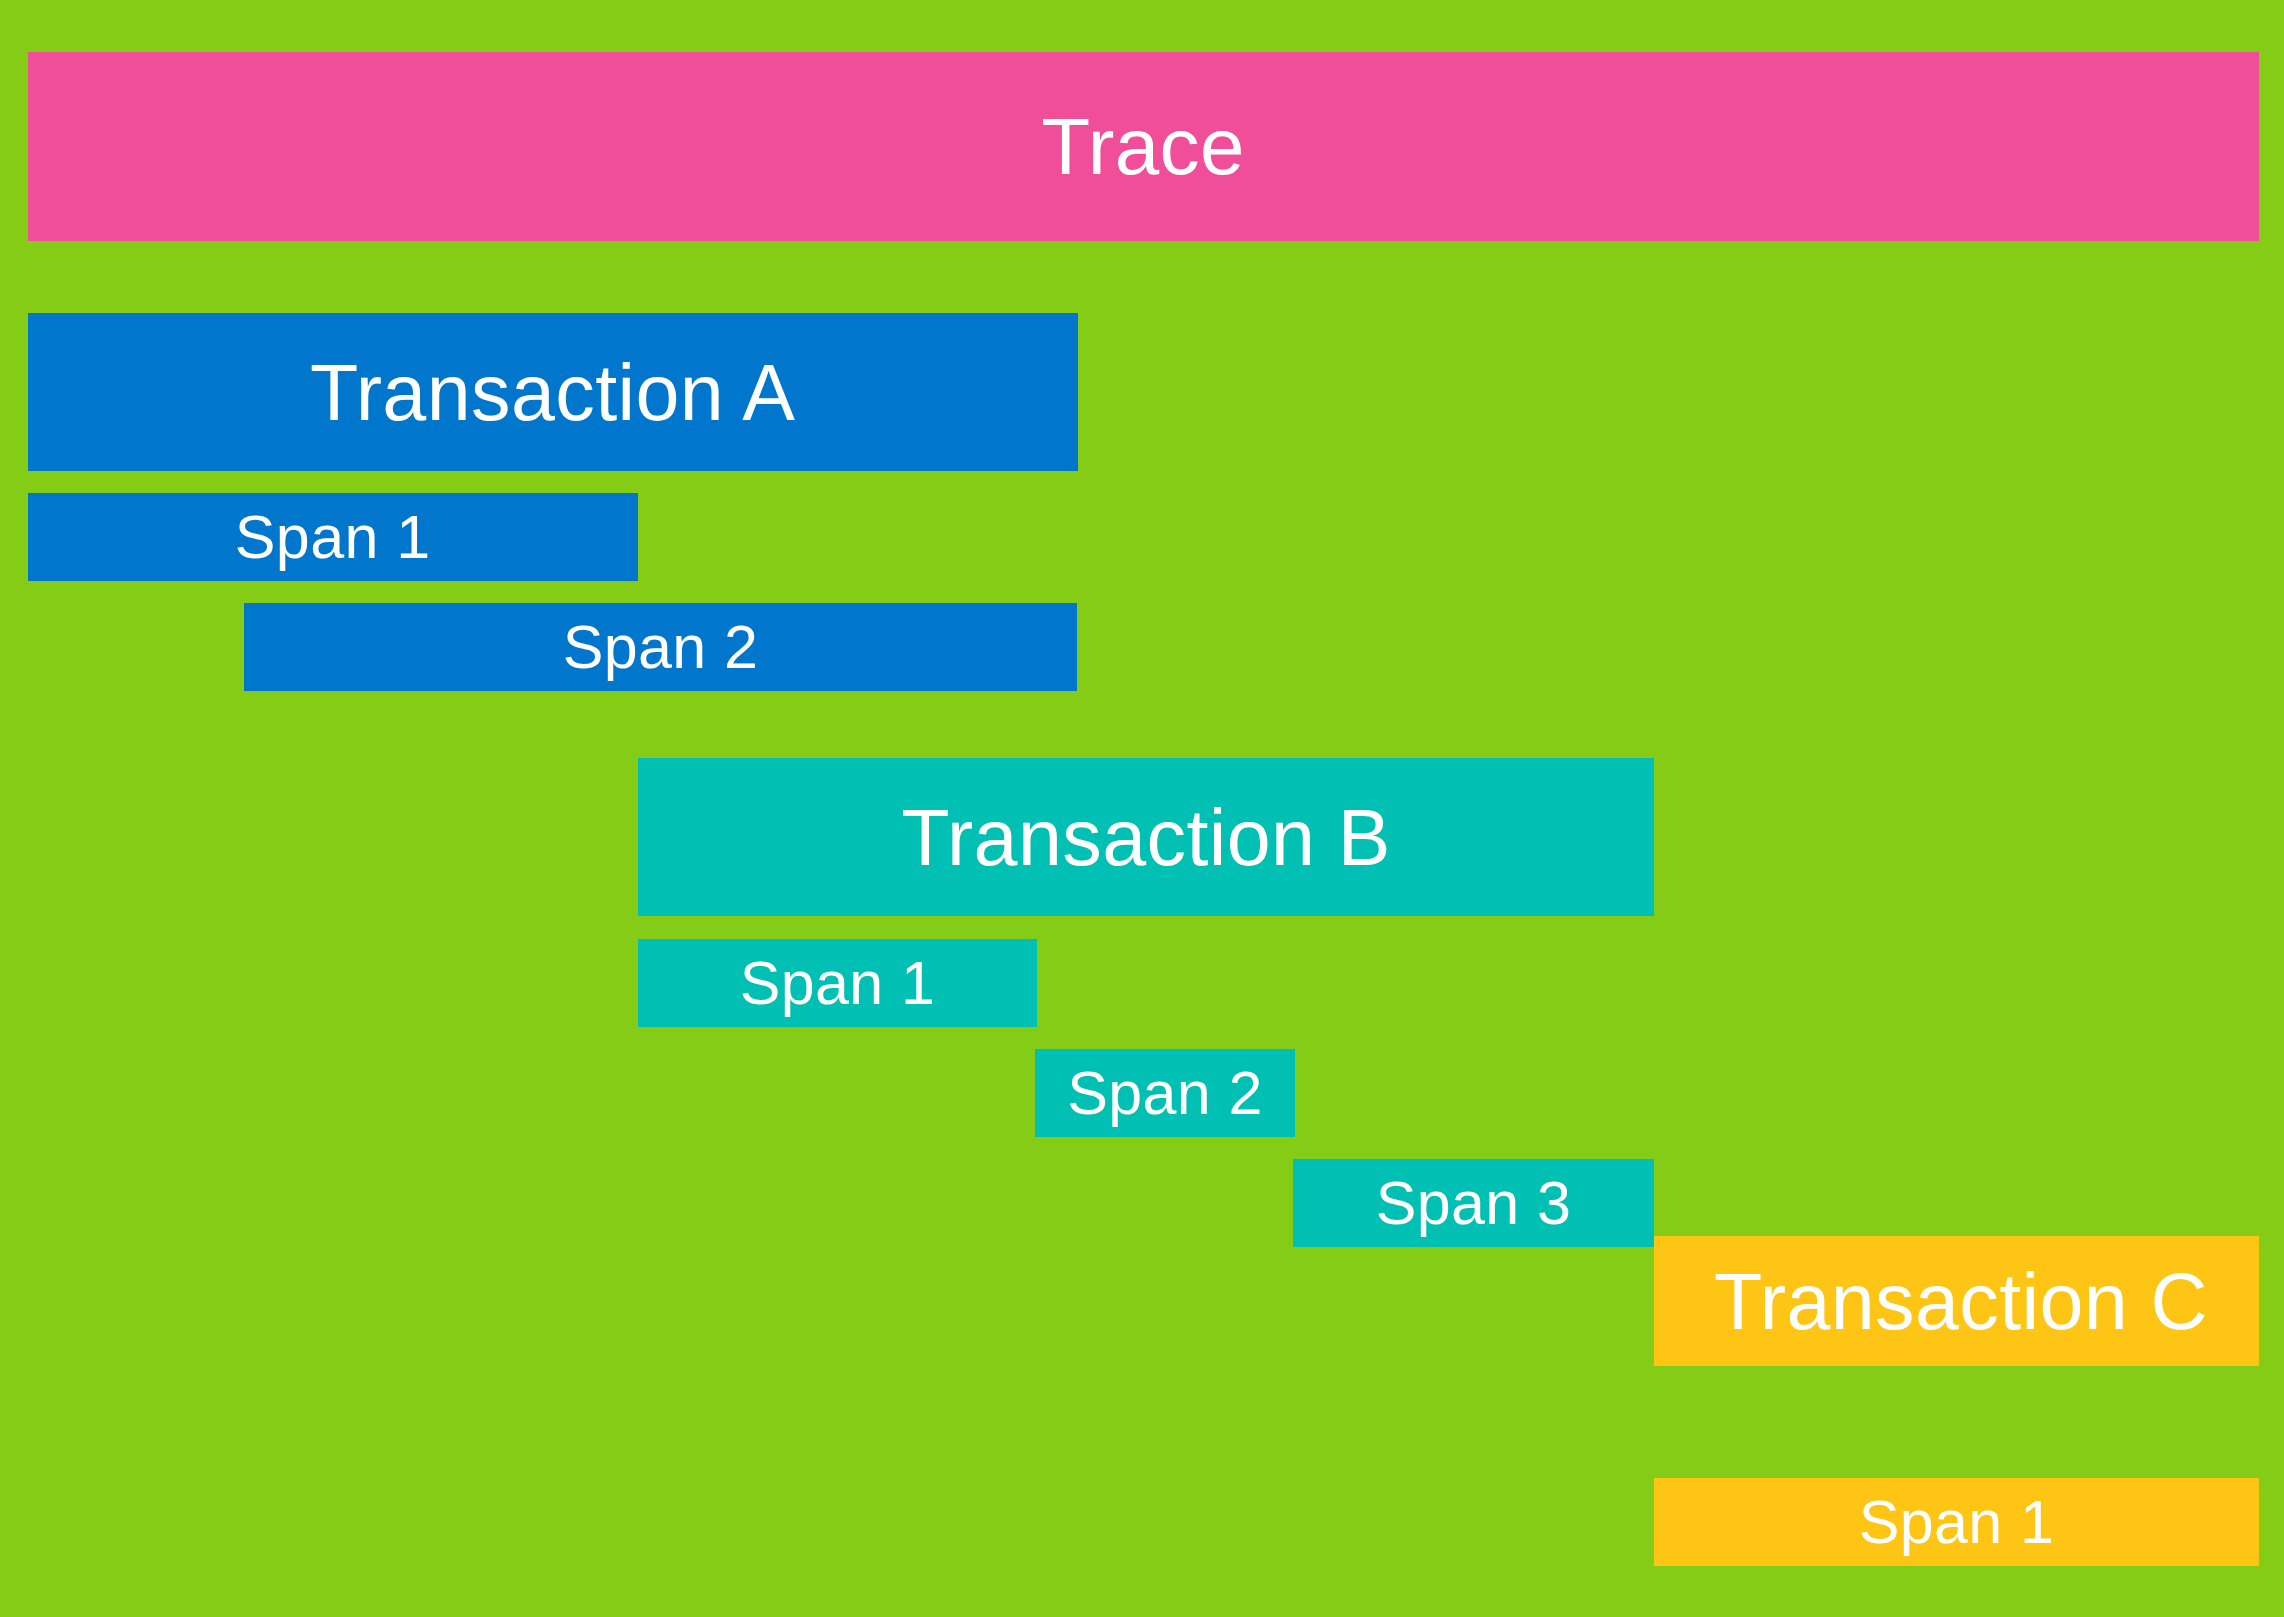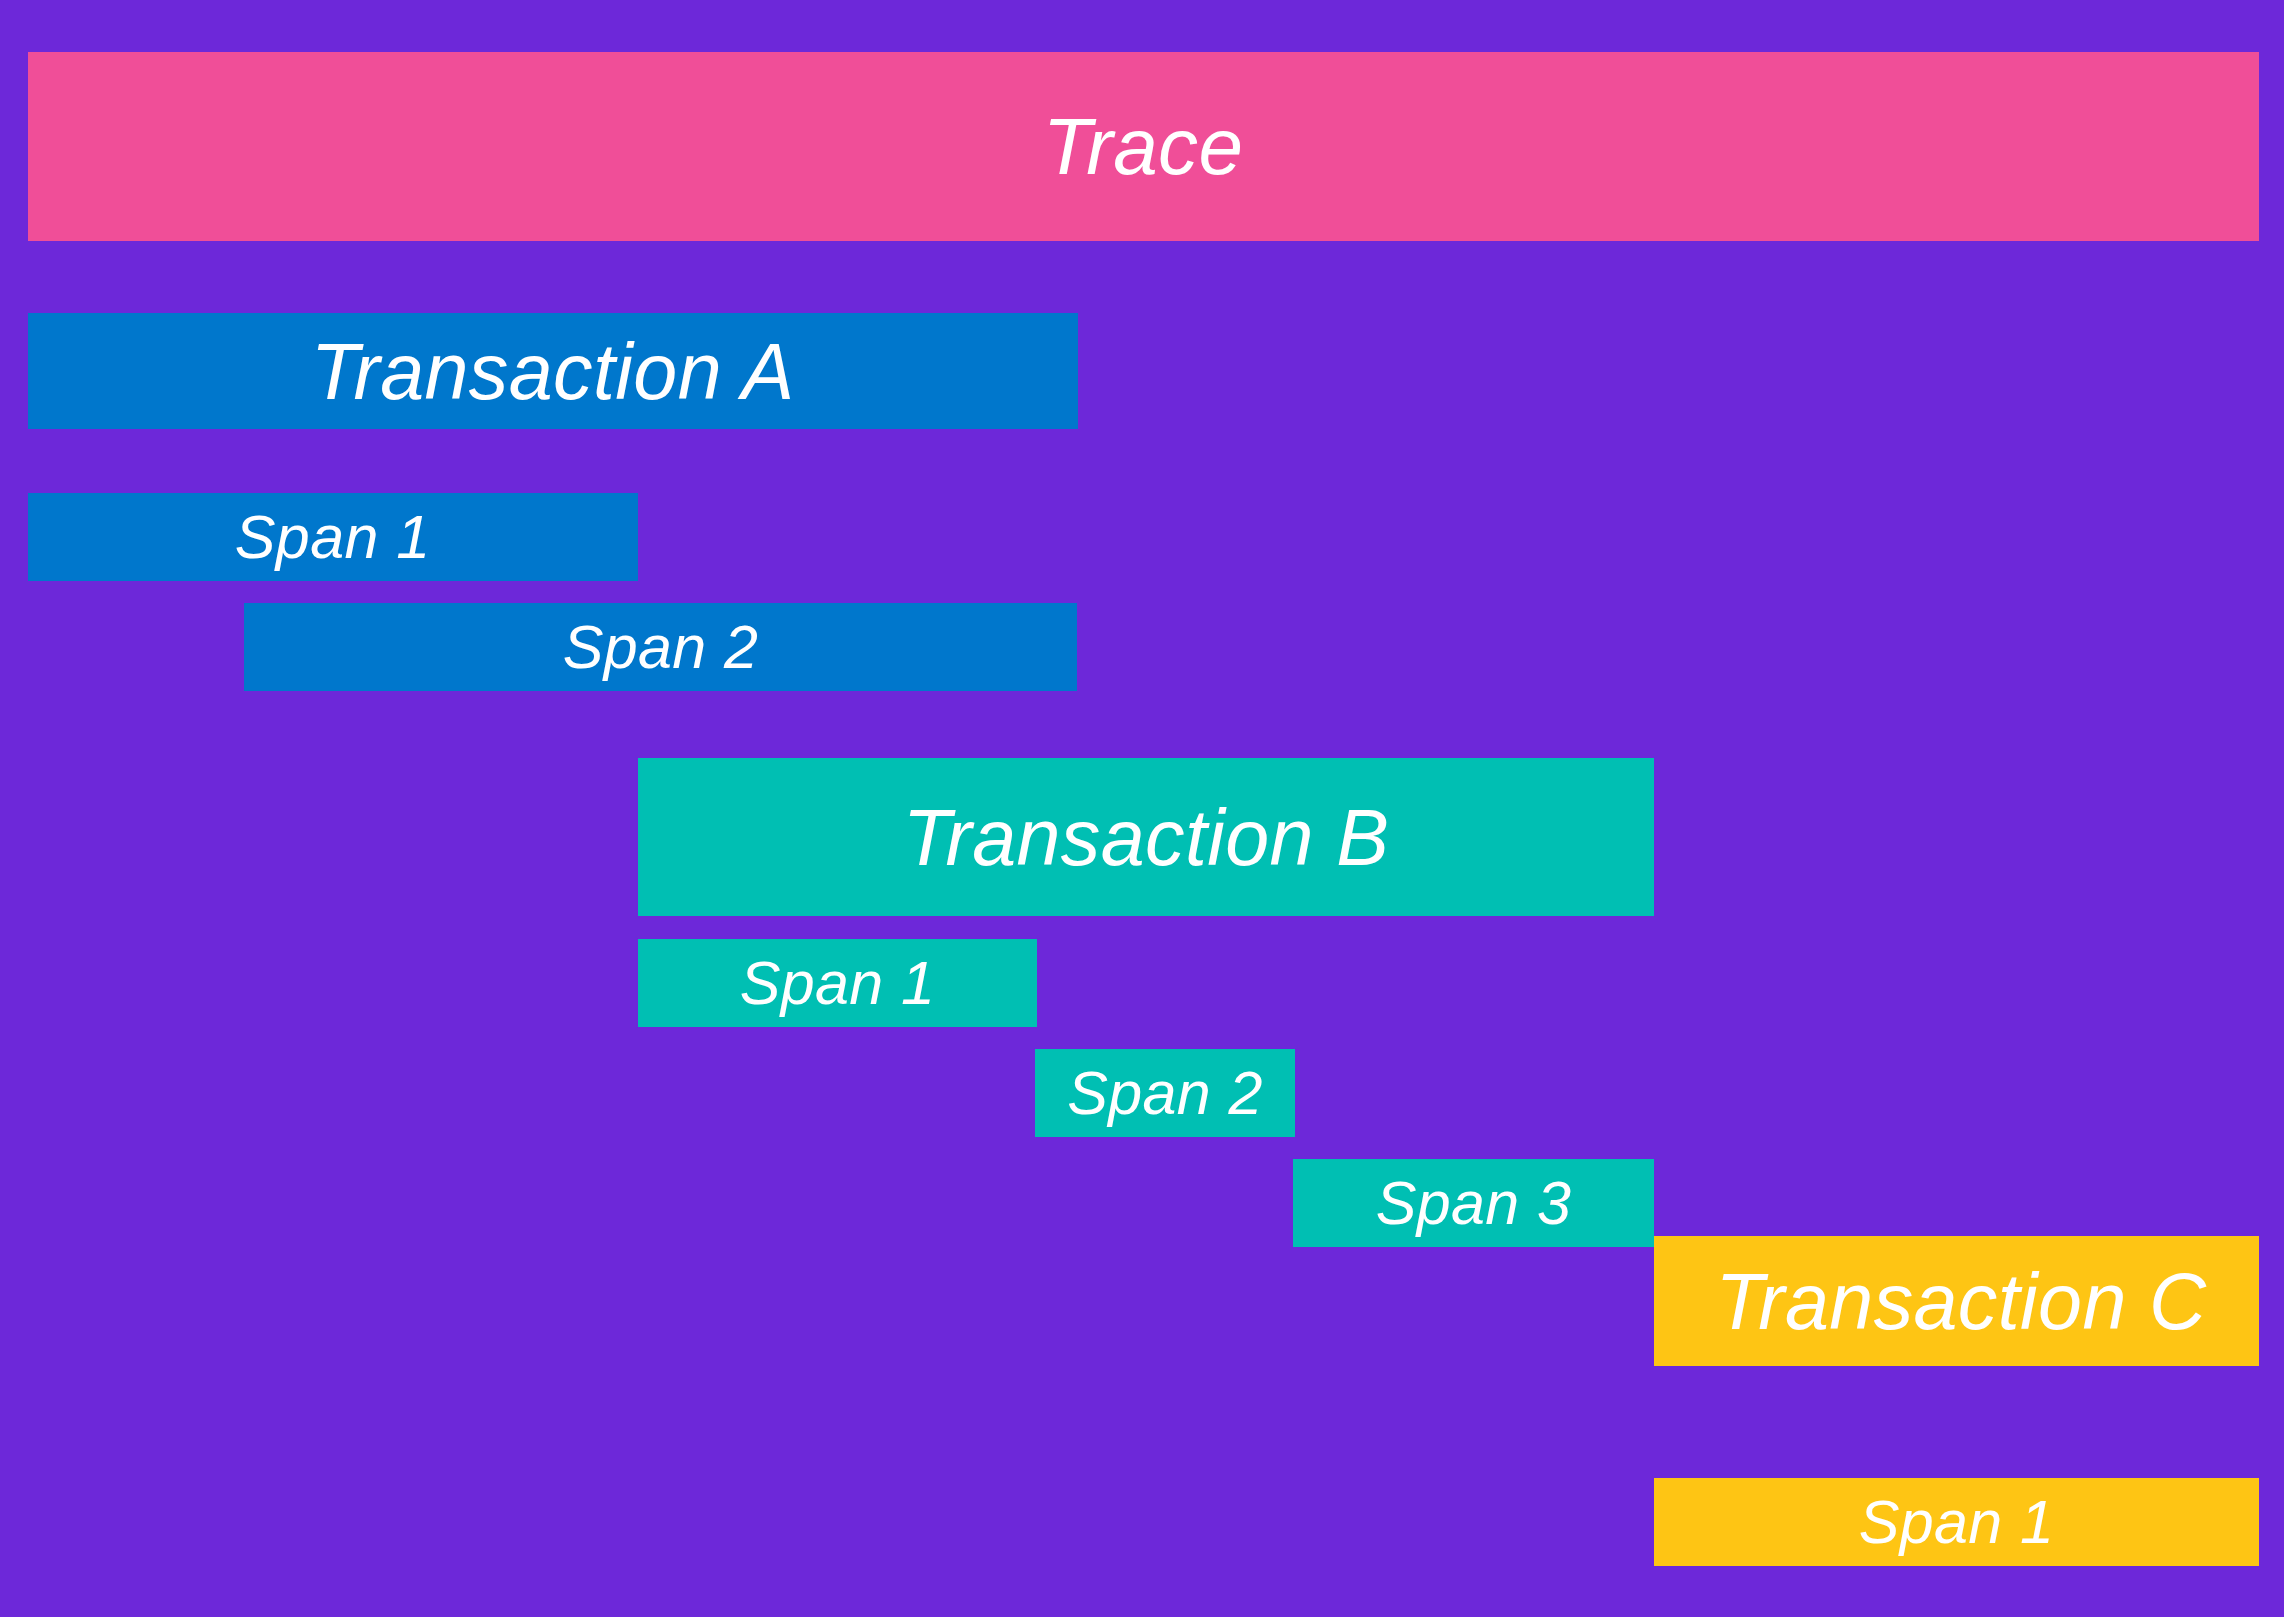--- a/index.html
+++ b/index.html
@@ -26,25 +26,25 @@
     color: #ffffff;
     font-weight: 500;
     line-height: 1;
     white-space: nowrap;
     letter-spacing: 0.4px;
   }
 </style>
 </head>
 <body>
 
-<div id="canvas" style="background: #6d28d9; font-style: italic;">
+<div id="canvas" style="background: #84cc16;">
     <div class="bar" style="left: 27.6px; top: 52px; width: 2231px; height: 189px; background: rgb(240, 78, 152);">
       <span class="label" style="font-size: 80px; color: rgb(255, 255, 255);">Trace</span>
     </div>
-    <div class="bar" style="left: 27.6px; top: 313px; width: 1050px; height: 116px; background: rgb(0, 119, 204);">
+    <div class="bar" style="left: 27.6px; top: 313px; width: 1050px; height: 158px; background: rgb(0, 119, 204);">
       <span class="label" style="font-size: 79px; color: rgb(255, 255, 255);">Transaction A</span>
     </div>
     <div class="bar" style="left: 27.6px; top: 493px; width: 610px; height: 88px; background: rgb(0, 119, 204);">
       <span class="label" style="font-size: 61px; color: rgb(255, 255, 255);">Span 1</span>
     </div>
     <div class="bar" style="left: 244px; top: 603px; width: 833px; height: 88px; background: rgb(0, 119, 204);">
       <span class="label" style="font-size: 61px; color: rgb(255, 255, 255);">Span 2</span>
     </div>
     <div class="bar" style="left: 638px; top: 758px; width: 1016px; height: 158px; background: rgb(0, 191, 179);">
       <span class="label" style="font-size: 79px; color: rgb(255, 255, 255);">Transaction B</span>

